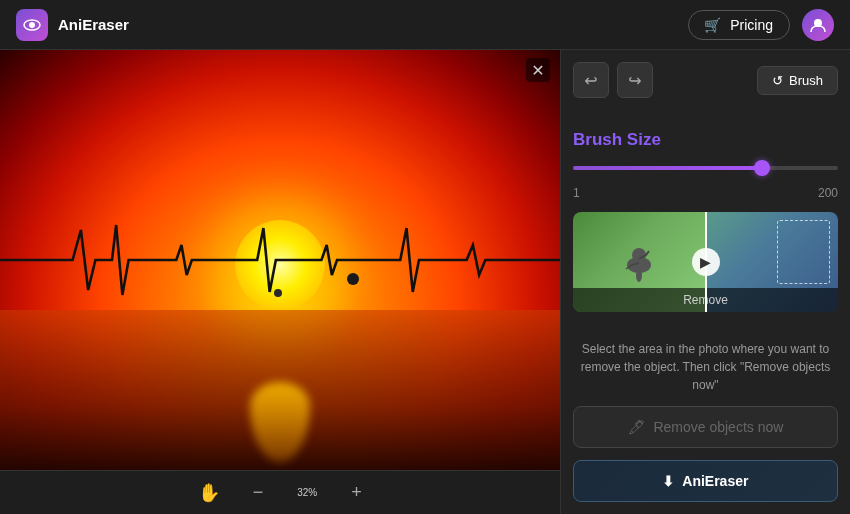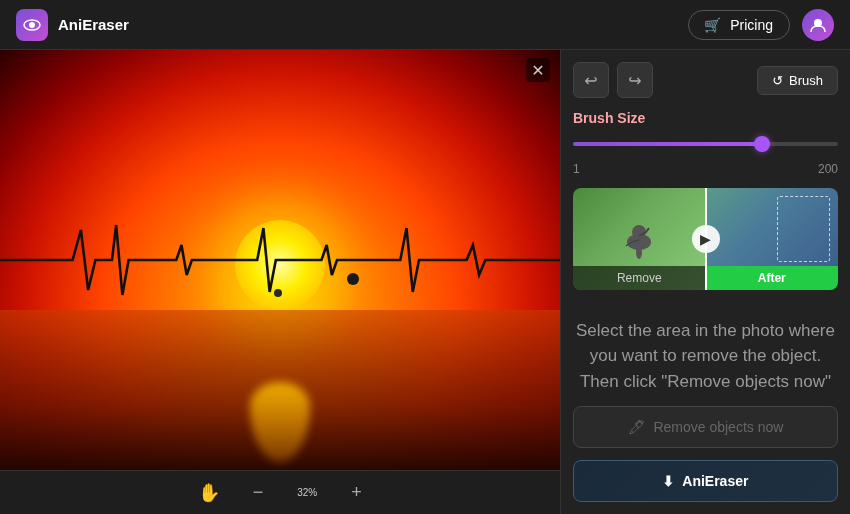--- a/index.html
+++ b/index.html
@@ -256,23 +256,24 @@
       align-items: center;
       gap: 6px;
     }
 
     .brush-section {
       display: flex;
       flex-direction: column;
       gap: 8px;
     }
     .brush-label {
-      font-size: 14px;
+      font-size: 17px;
       font-weight: 600;
-      color: #fca5a5;
+      color: #8b5cf6;
+      margin-top: 20px;
     }
     .slider-container {
       position: relative;
       height: 20px;
       display: flex;
       align-items: center;
     }
     .slider-range {
       display: flex;
       justify-content: space-between;
@@ -364,21 +365,21 @@
       background: #22cc44;
       display: flex;
       align-items: center;
       justify-content: center;
       font-size: 12px;
       color: #fff;
       font-weight: 600;
     }
 
     .instruction-text {
-      font-size: 17px;
+      font-size: 12px;
       color: #999;
       line-height: 1.5;
       text-align: center;
       margin-top: 16px;
     }
 
     .remove-btn {
       background: #2a2a2a;
       border: 1px solid #444;
       border-radius: 8px;
@@ -518,21 +519,20 @@
           <path d="M25 26 L18 28 L12 32" stroke="#444" stroke-width="1.5" fill="none"></path>
         </svg>
       </div>
       <div class="preview-after">
         <div class="preview-dashed-rect"></div>
       </div>
       <div class="preview-divider"></div>
       <div class="preview-arrow">▶</div>
       <div class="preview-labels">
         <div class="preview-label-before">Remove</div>
-        <div class="preview-label-after">After</div>
       </div>
     </div>
 
     <div class="instruction-text">Select the area in the photo where you want to remove the object. Then click "Remove objects now"</div>
 
     <button class="remove-btn">
       <span>🖊</span>
       <span>Remove objects now</span>
     </button>
 

